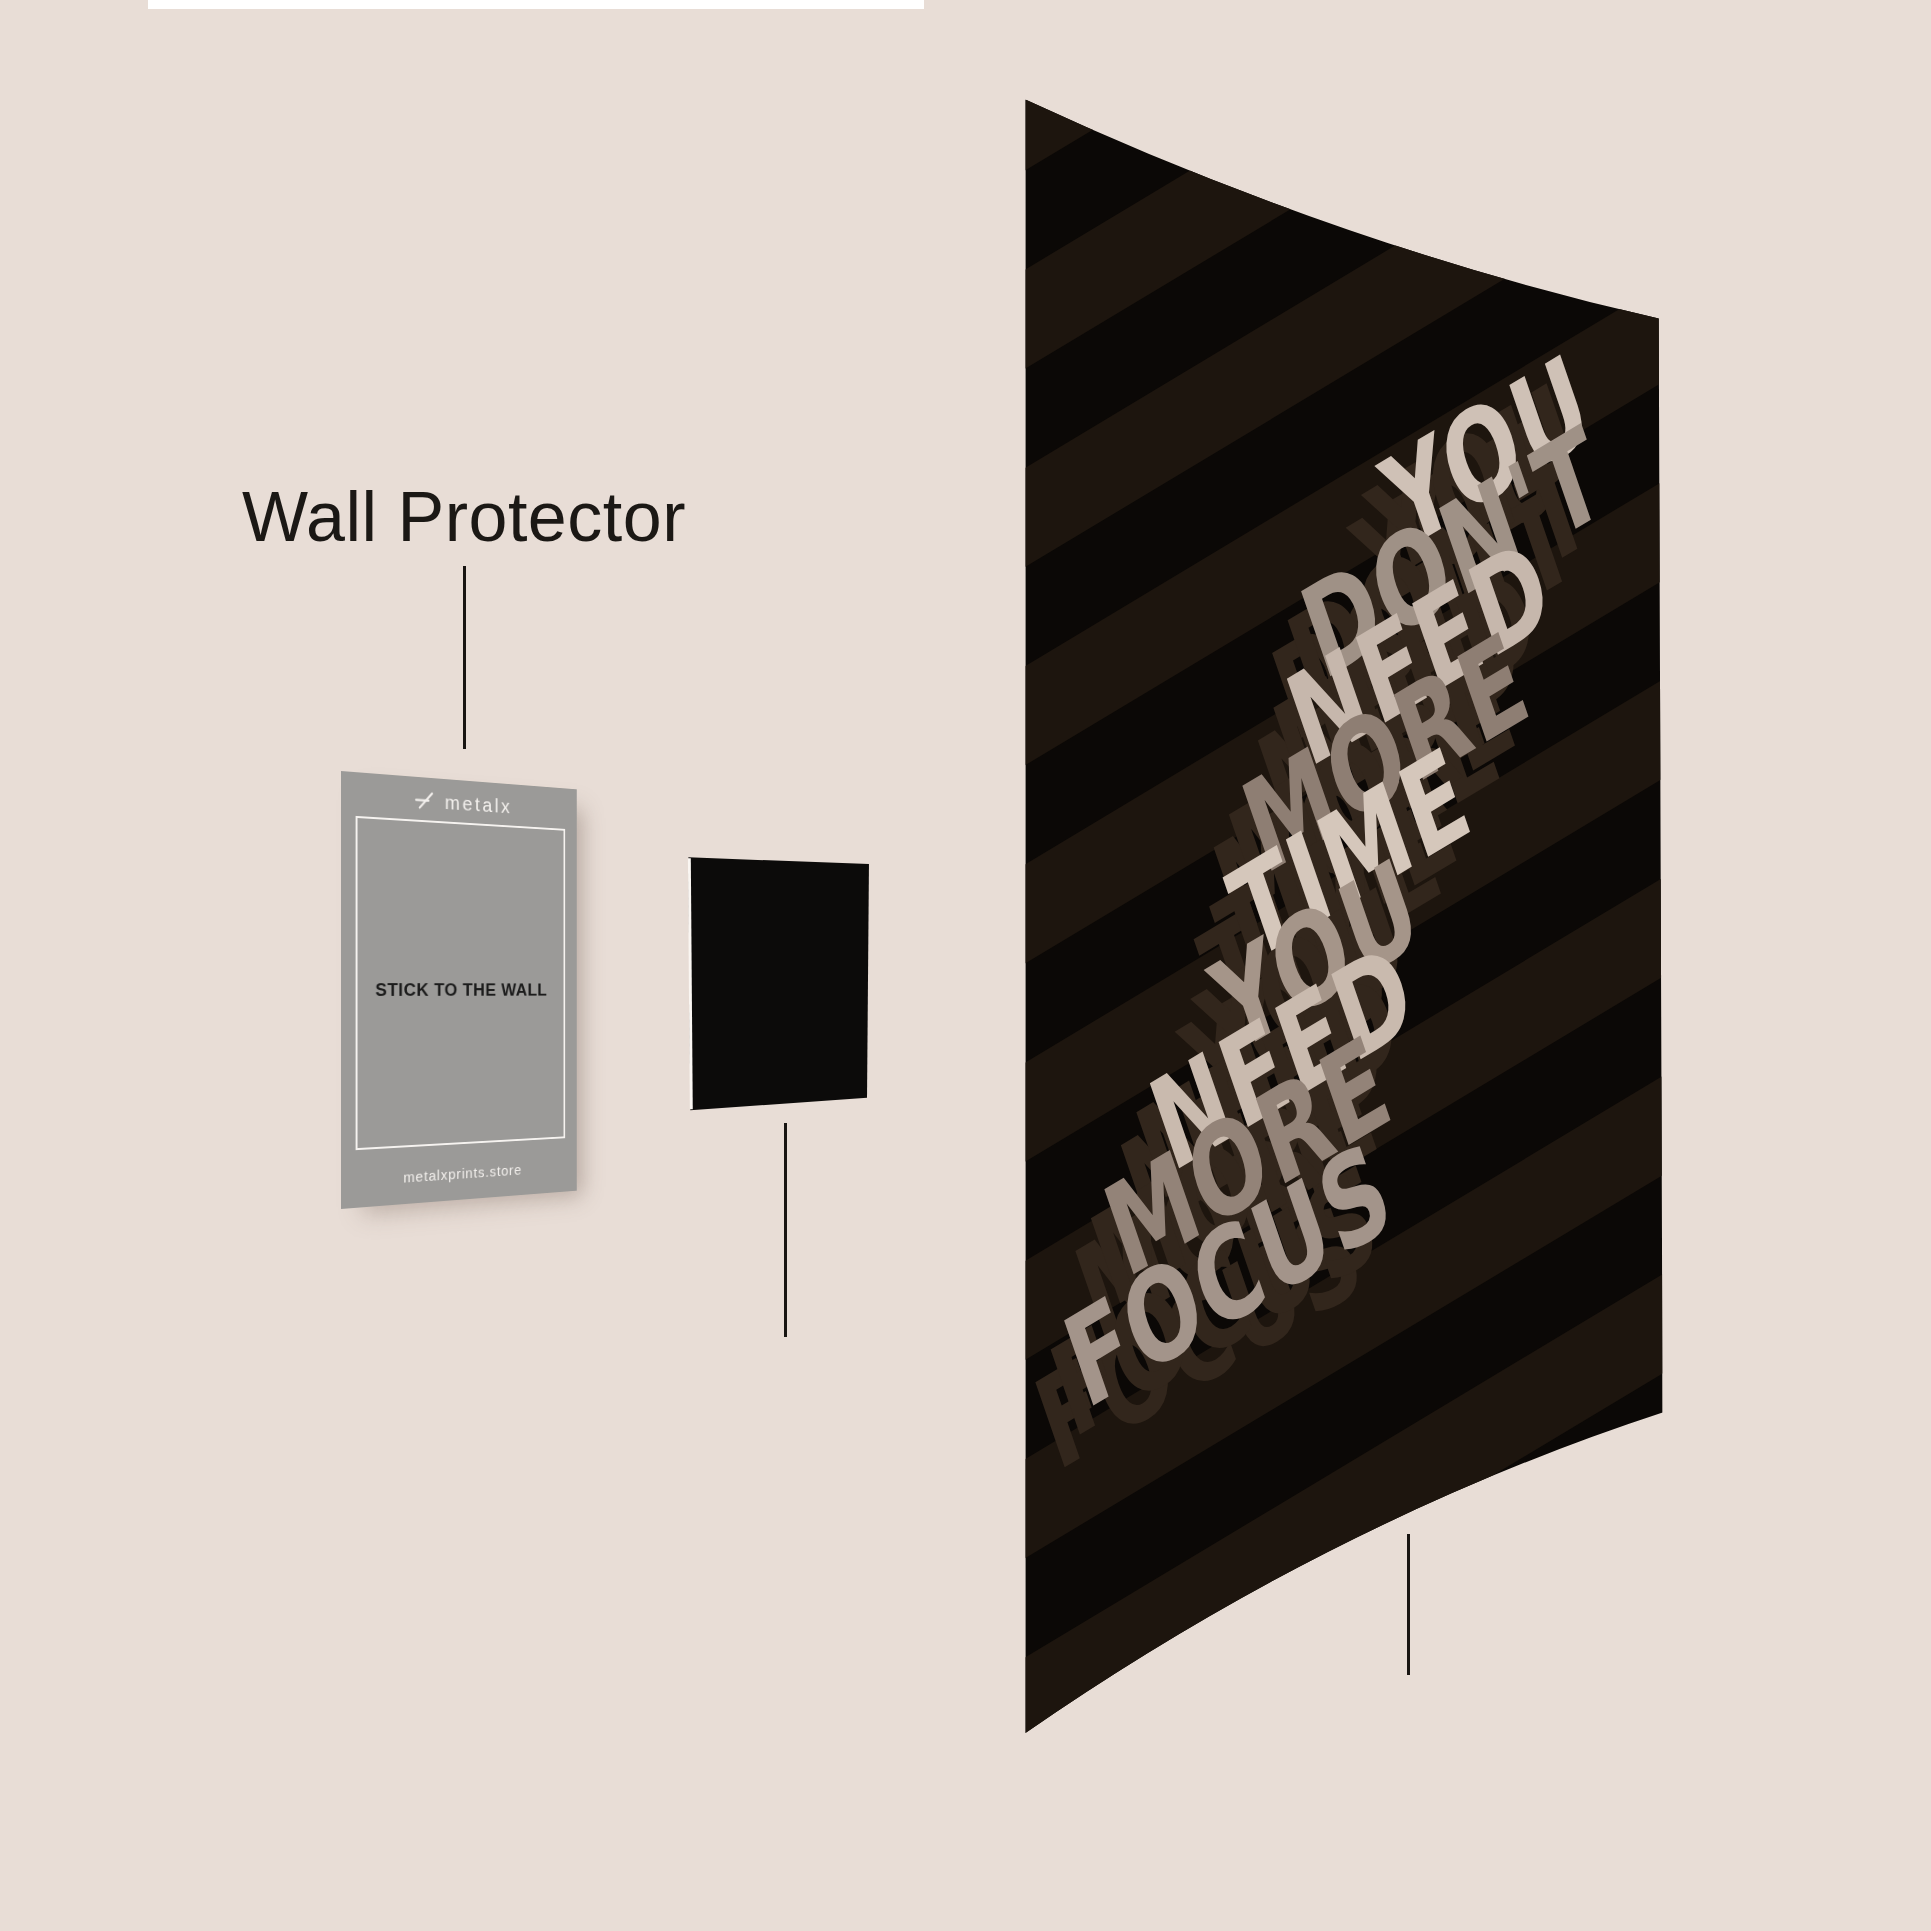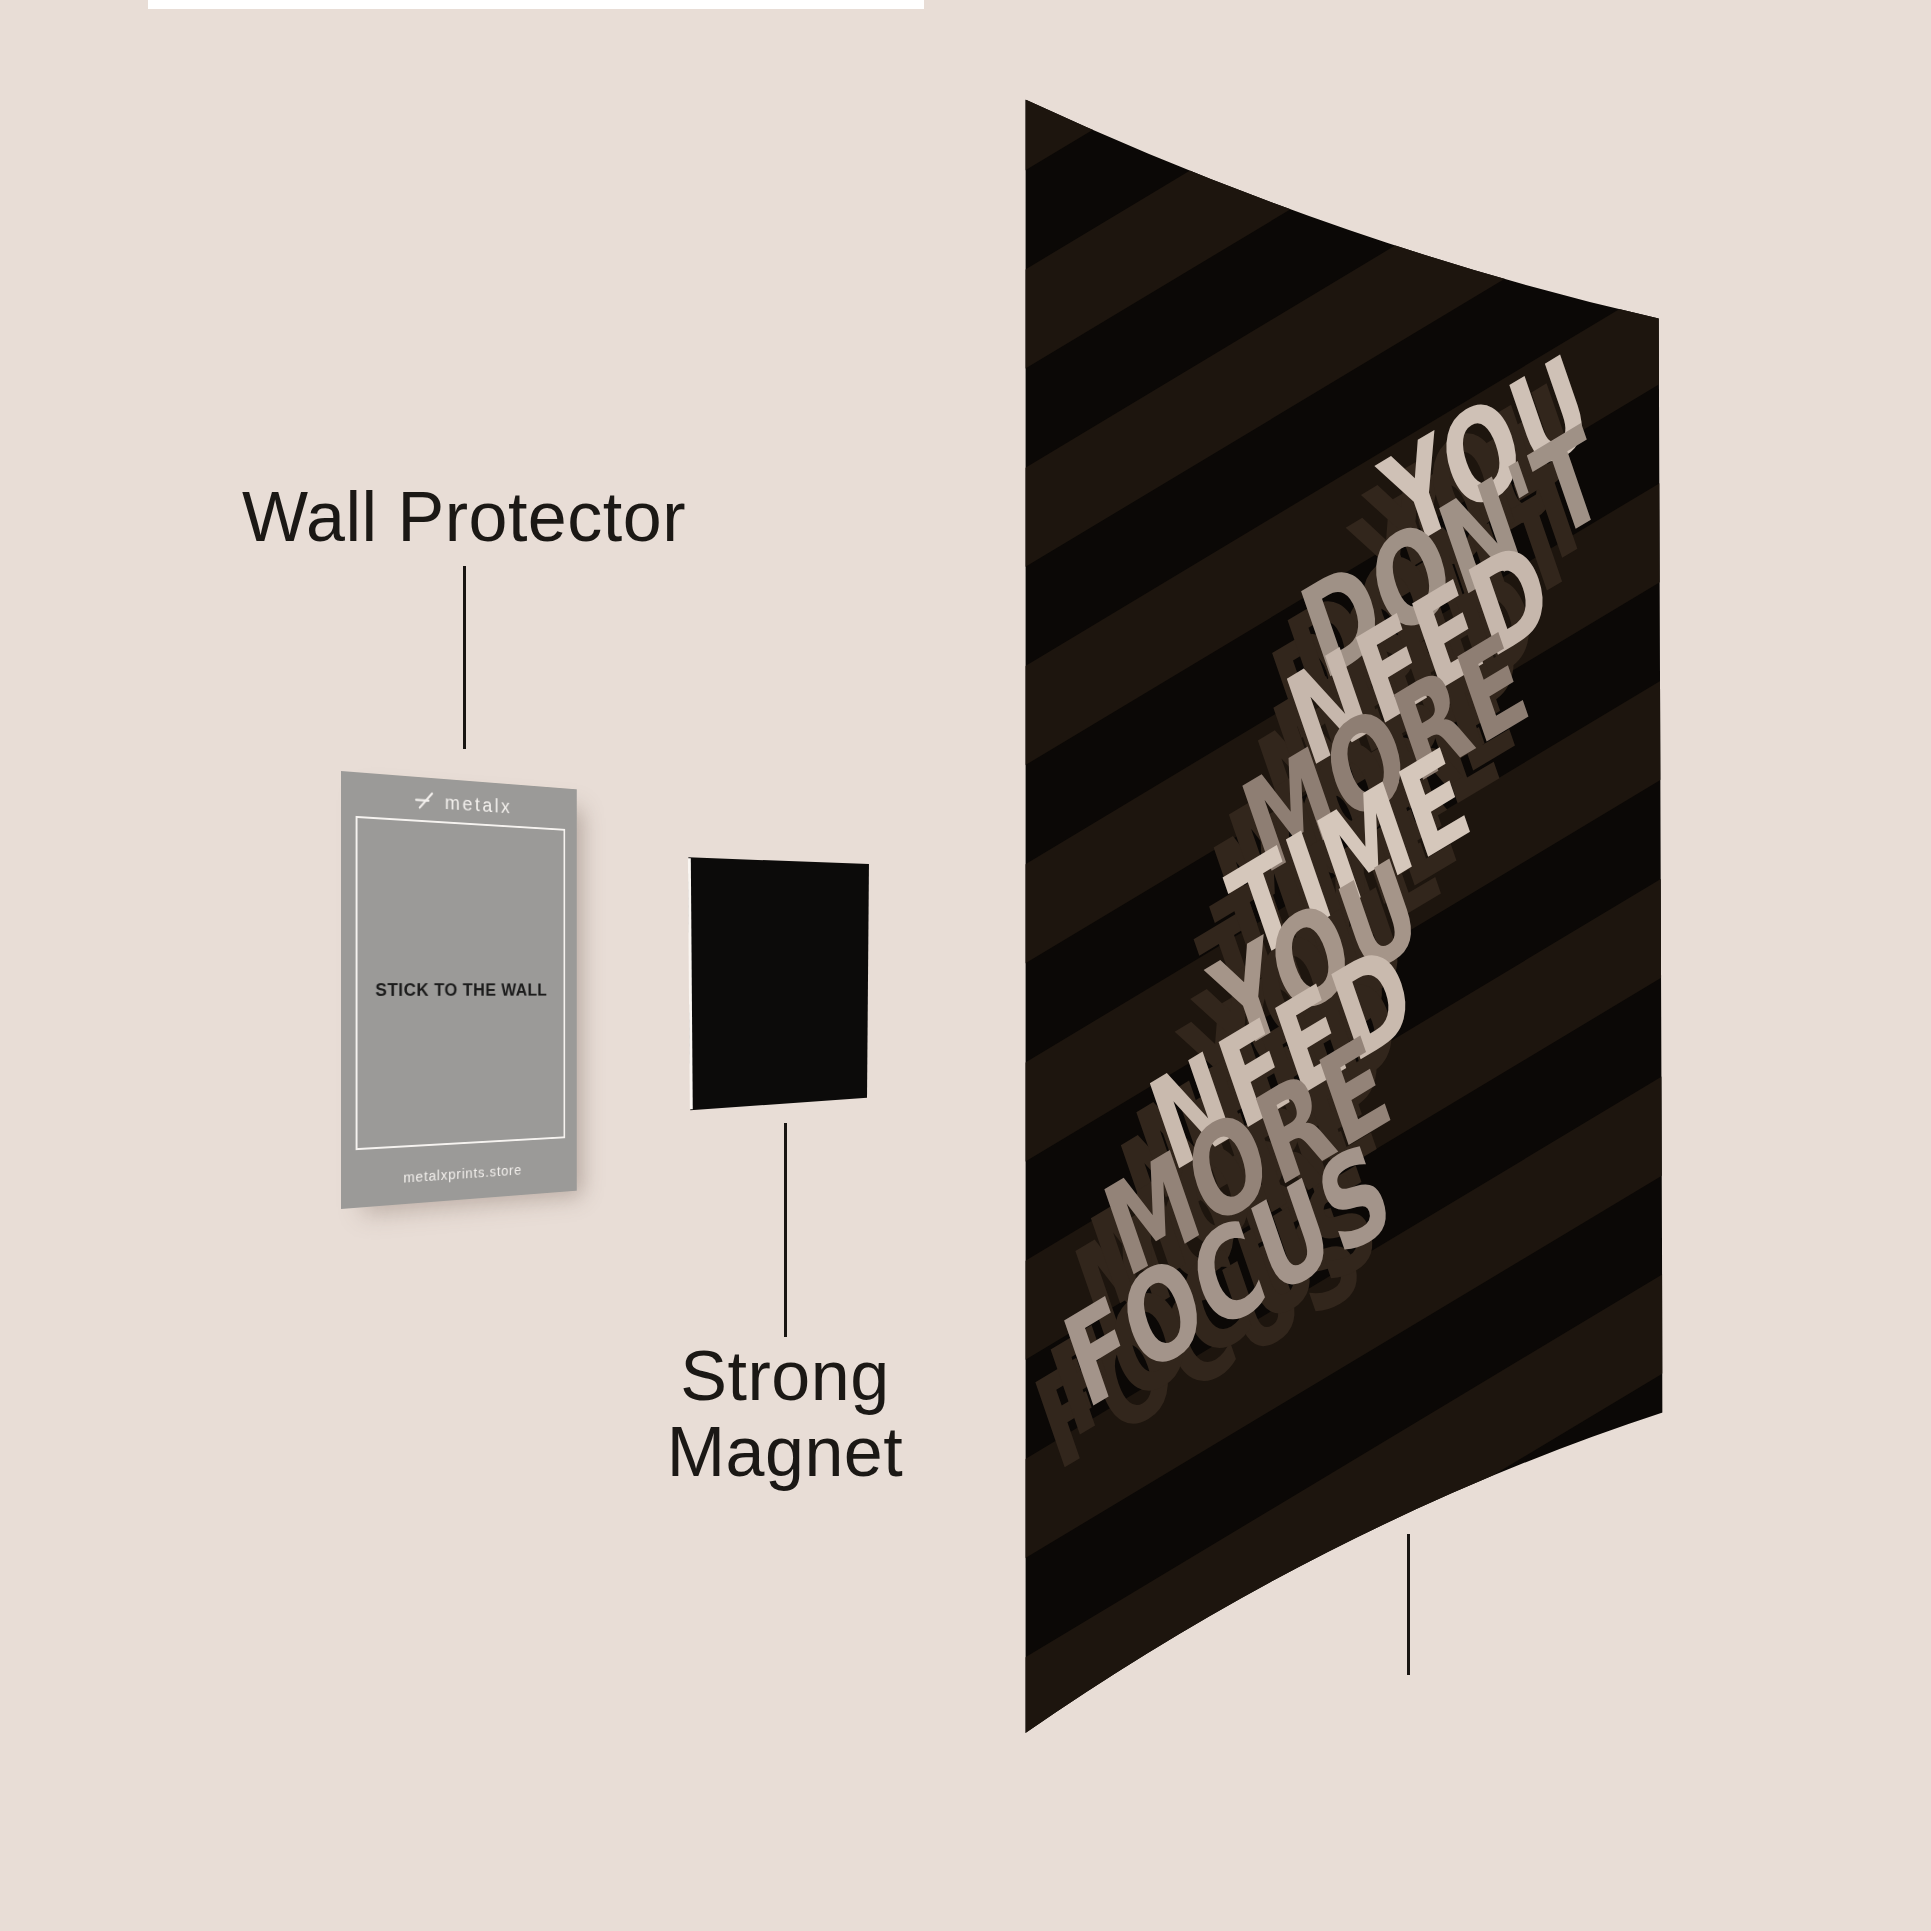--- a/index.html
+++ b/index.html
@@ -27,21 +27,20 @@
   .line-wall{left:463px;top:566px;height:183px;}
   .line-magnet{left:784px;top:1123px;height:214px;}
   .line-poster{left:1407px;top:1534px;height:141px;}
   
   .item-label{
     position:absolute;
     transform:translateX(-50%);
     color:#1b1815;
     font-size:70px;
     line-height:1.09;
-    text-align:center;
     white-space:pre-line;
     letter-spacing:0.5px;
   }
   .label-wall{left:464px;top:479px;white-space:nowrap;}
   .label-magnet{left:785px;top:1338px;}
   .label-poster{left:1409px;top:1679px;white-space:nowrap;}
   
   .wall-card{
     position:absolute;left:341px;top:771px;width:263px;height:438px;
     background:#9b9a98;
@@ -157,16 +156,15 @@
     <div class="card-frame"></div>
     <div class="card-center-text">STICK TO THE WALL</div>
     <div class="card-footer">metalxprints.store</div>
   </div>
 
   <div class="connector line-wall"></div>
   <div class="connector line-magnet"></div>
   <div class="connector line-poster"></div>
 
   <div class="item-label label-wall">Wall Protector</div>
-  <div class="item-label label-magnet"><span>Strong</span><br><span>Magnet</span></div>
 
 </div>
 
 
 </body></html>

